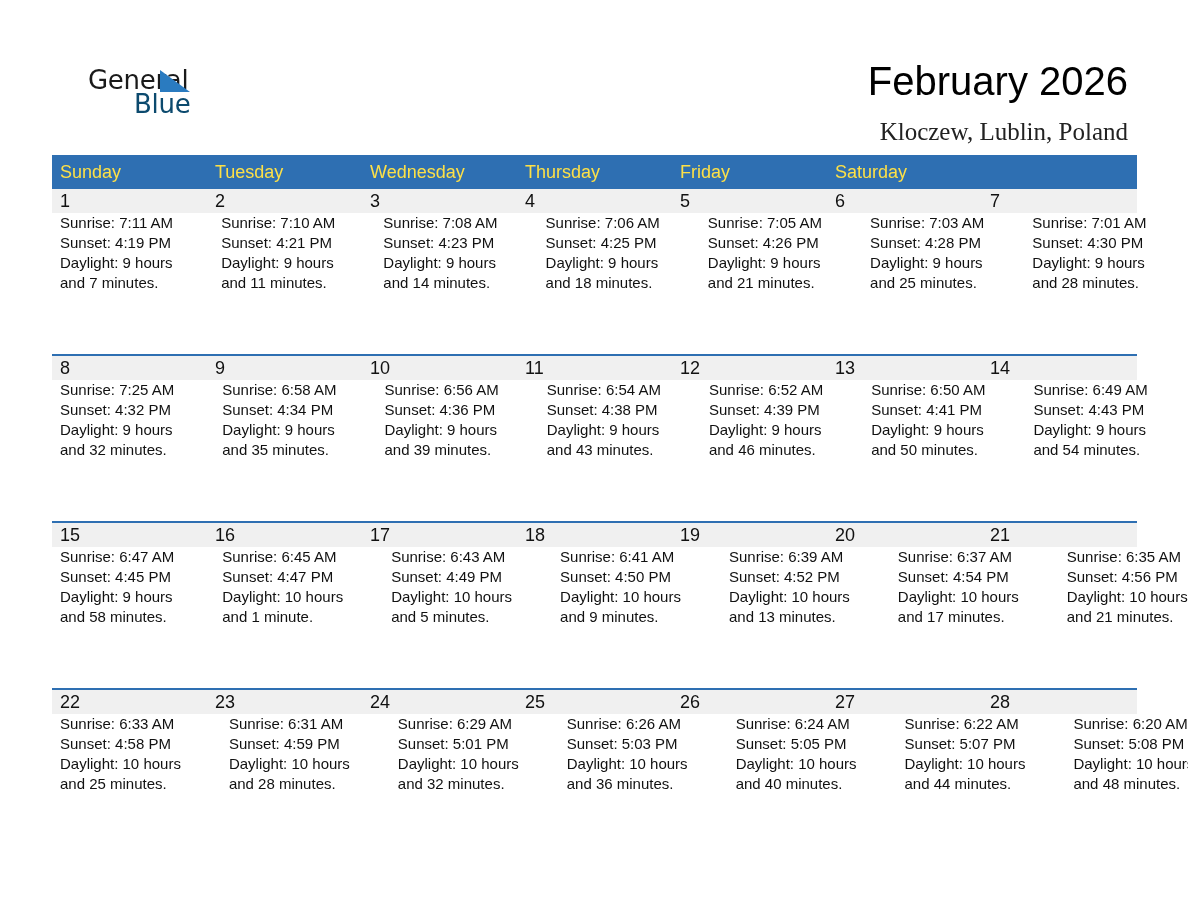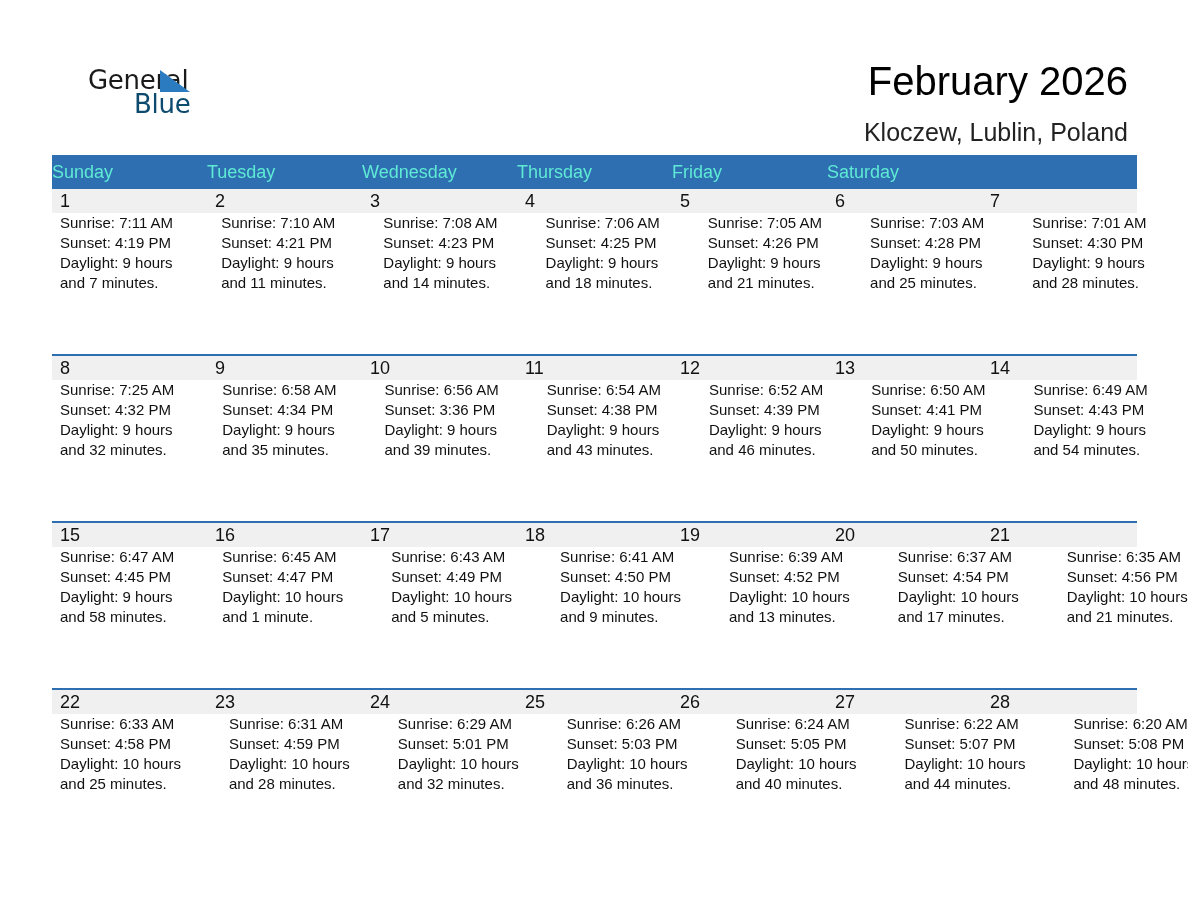--- a/index.html
+++ b/index.html
@@ -6,24 +6,24 @@
     body { width: 1188px; height: 918px; position: relative; overflow: hidden;
            font-family: "Liberation Sans", sans-serif; color: #111; }
     .logo { position: absolute; left: 56px; top: 64px; width: 140px; height: 56px; }
     .logo .general { position: absolute; left: 0; top: 0; font-family: "DejaVu Sans", sans-serif;
                      font-size: 26px; color: #1a1a1a; letter-spacing: -0.3px; line-height: 32px; margin-left: 32px; }
     .logo .blue { position: absolute; left: 78px; top: 26px; font-family: "DejaVu Sans", sans-serif;
                   font-size: 26px; color: #0c4a6e; line-height: 28px; letter-spacing: -0.3px; }
     .logo .tri { position: absolute; left: 104px; top: 6px; width: 0; height: 0;
                  border-bottom: 22px solid #2a7bc0; border-right: 30px solid transparent; }
     .title { position: absolute; right: 60px; top: 58px; font-size: 40px; color: #000000; line-height: 46px; }
-    .subtitle { position: absolute; right: 60px; top: 117px; font-size: 25px; color: #222; line-height: 30px; }
+    .subtitle { position: absolute; right: 60px; top: 117px; font-size: 25px; color: #222; line-height: 30px; font-family: Liberation Serif, serif; }
     .cal { position: absolute; left: 52px; top: 155px; width: 1085px; }
     .hdr { display: flex; height: 34px; background: #2e6fb2; }
-    .hdr .day { width: 155px; color: #5eead4; font-size: 18px; line-height: 34px; box-sizing: border-box; }
+    .hdr .day { width: 155px; color: #fde047; font-size: 18px; line-height: 34px; padding-left: 8px; box-sizing: border-box; }
     .week { position: relative; height: 165px; }
     .week.sep { border-top: 2px solid #2e6fb2; }
     .band { height: 24px; background: #f0f0f0; display: flex; }
     .cells { display: flex; gap: 40px; }
     .cell { width: 155px; box-sizing: border-box; padding-left: 8px; }
     .num { font-size: 18px; line-height: 24px; color: #111; }
     .line { font-size: 15px; line-height: 20px; color: #111; white-space: nowrap; }
   </style>
 </head>
 <body>
@@ -120,21 +120,21 @@
             <div class="line">and 32 minutes.</div>
           </div>
           <div class="cell">
             <div class="line">Sunrise: 6:58 AM</div>
             <div class="line">Sunset: 4:34 PM</div>
             <div class="line">Daylight: 9 hours</div>
             <div class="line">and 35 minutes.</div>
           </div>
           <div class="cell">
             <div class="line">Sunrise: 6:56 AM</div>
-            <div class="line">Sunset: 3:36 PM</div>
+            <div class="line">Sunset: 4:36 PM</div>
             <div class="line">Daylight: 9 hours</div>
             <div class="line">and 39 minutes.</div>
           </div>
           <div class="cell">
             <div class="line">Sunrise: 6:54 AM</div>
             <div class="line">Sunset: 4:38 PM</div>
             <div class="line">Daylight: 9 hours</div>
             <div class="line">and 43 minutes.</div>
           </div>
           <div class="cell">

